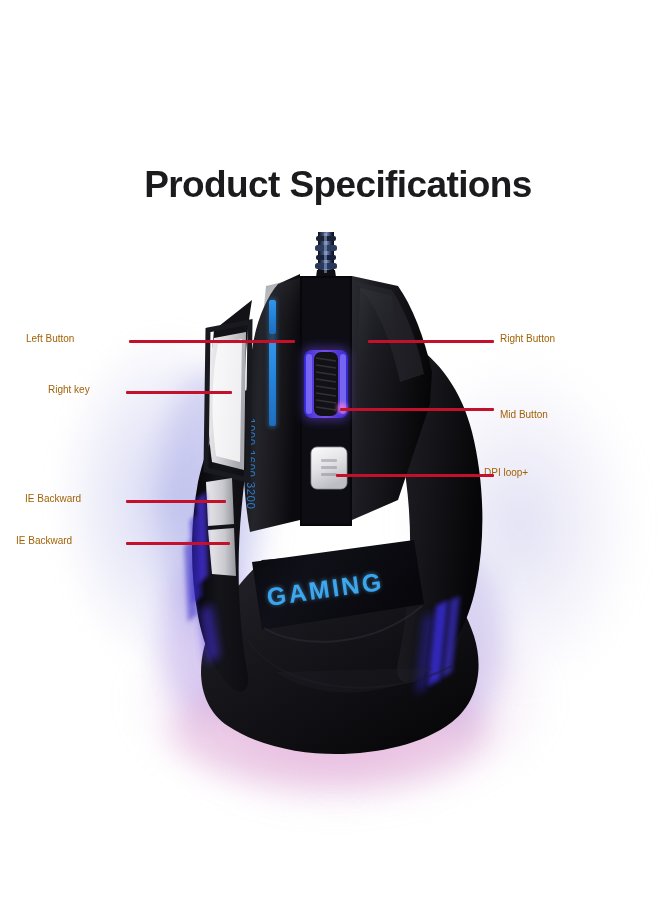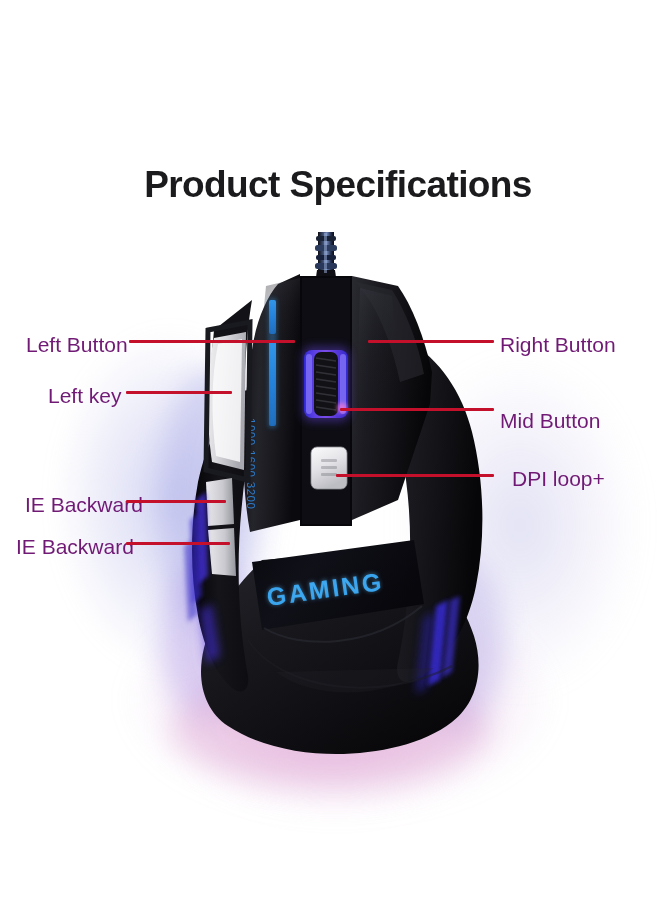--- a/index.html
+++ b/index.html
@@ -71,43 +71,43 @@
   
   #product-image {
     position: absolute;
     left: 0; top: 0;
     width: 660px; height: 900px;
   }
 
   
   .callout-label {
     position: absolute;
-    font-size: 21px;
-    color: #701a75;
+    font-size: 10px;
+    color: #a16207;
     white-space: nowrap;
     line-height: 1;
   }
   .callout-label.right { text-align: left; }
   .callout-label.left  { text-align: right; }
 
   .leader {
     position: absolute;
     height: 3px;
     background: #c4102b;
     border-radius: 1px;
   }
 
   
   #label-left-button   { left: 26px;  top: 334px; }
   #label-fire-key      { left: 48px;  top: 385px; }
   #label-ie-forward    { left: 25px;  top: 494px; }
   #label-ie-backward   { left: 16px;  top: 536px; }
   #label-right-button  { left: 500px; top: 334px; text-align: right; }
   #label-mid-button    { left: 500px; top: 410px; }
-  #label-dpi-loop      { left: 512px; top: 468px; }
+  #label-dpi-loop      { left: 484px; top: 468px; }
 </style>
 </head>
 <body>
 
 <div id="page-title">Product Specifications</div>
 
 <div class="glow" id="glow-left"></div>
 <div class="glow" id="glow-right"></div>
 <div class="glow" id="glow-bottom"></div>
 <div class="glow" id="glow-bottom-2"></div>
@@ -387,21 +387,21 @@
     <path d="M264 628 C300 650 372 648 422 606" stroke="#2a2a32" stroke-width="2" fill="none" opacity="0.65"></path>
     <path d="M248 640 C280 690 380 704 452 666" stroke="#1d1d24" stroke-width="2" fill="none" opacity="0.5"></path>
     <path d="M276 672 C312 700 386 700 434 668" fill="#22222a" opacity="0.25"></path>
   </g>
 </svg>
 </div>
 
 <div class="callout-label left" id="label-left-button">Left Button</div>
 <div class="leader" style="left:129px; top:340px; width:166px;"></div>
 
-<div class="callout-label left" id="label-fire-key">Left key</div>
+<div class="callout-label left" id="label-fire-key">Right key</div>
 <div class="leader" style="left:126px; top:391px; width:106px;"></div>
 
 <div class="callout-label left" id="label-ie-forward">IE Backward</div>
 <div class="leader" style="left:126px; top:500px; width:100px;"></div>
 
 <div class="callout-label left" id="label-ie-backward">IE Backward</div>
 <div class="leader" style="left:126px; top:542px; width:104px;"></div>
 
 <div class="callout-label right" id="label-right-button">Right Button</div>
 <div class="leader" style="left:368px; top:340px; width:126px;"></div>

